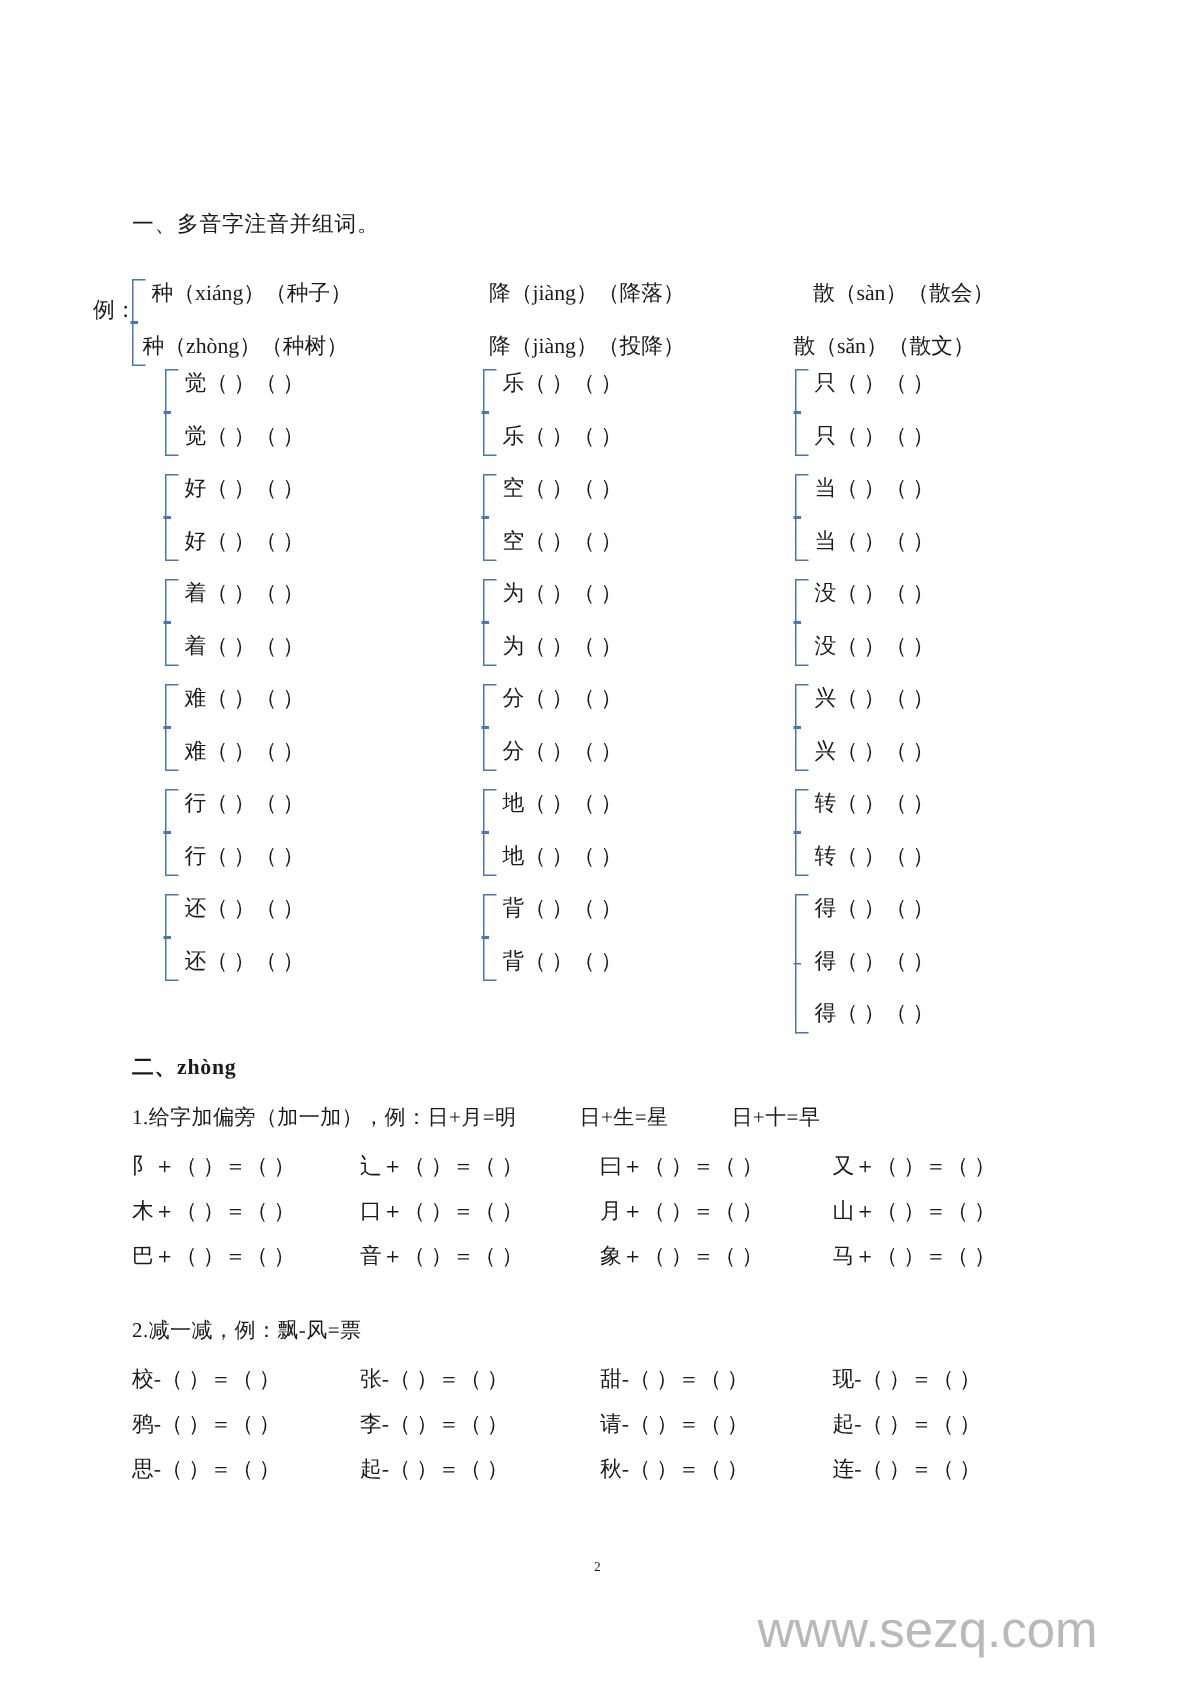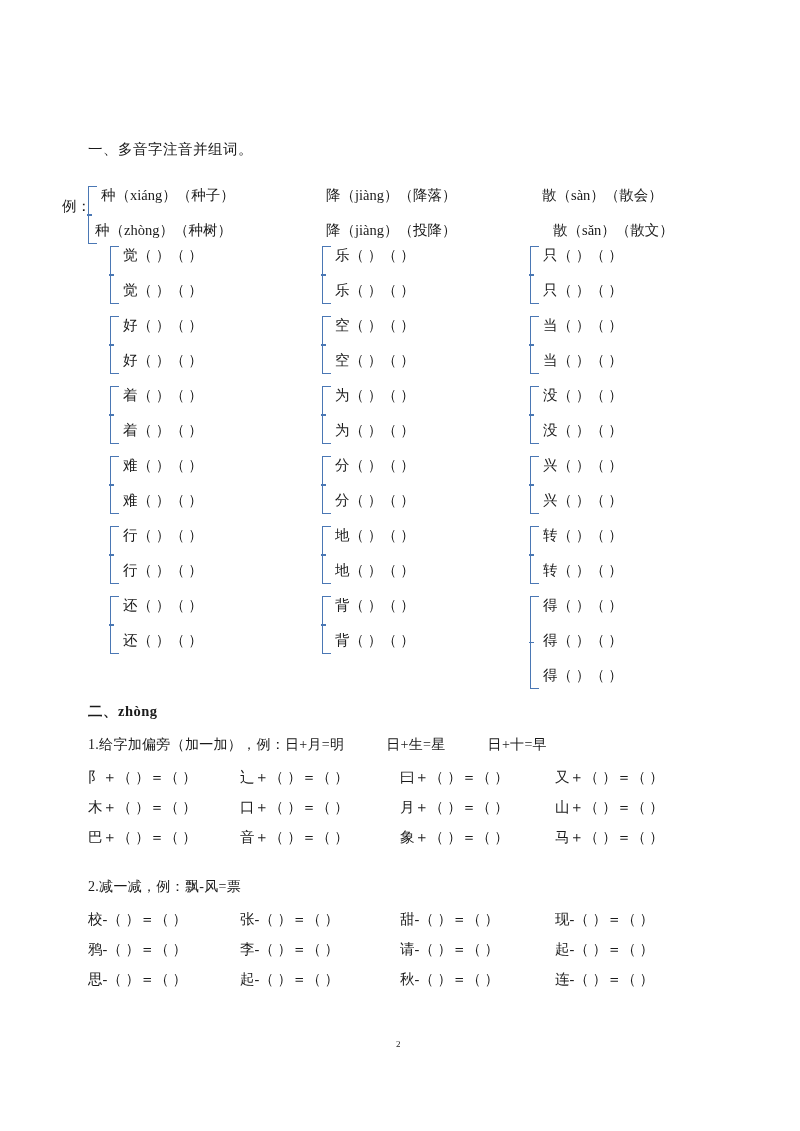--- a/index.html
+++ b/index.html
@@ -106,21 +106,21 @@
   <div id="example-label">例：</div>
 
   <div id="example-group">
       <div class="grp" style="left: 88px; top: 186px;">
         <div class="bracket" style="height: 58px;"></div>
         <div class="line" style="top: 0px; left: 13px;">种（xiáng）（种子）</div>
         <div class="line" style="top: 0px; left: 238px;">降（jiàng）（降落）</div>
         <div class="line" style="top: 0px; left: 454px;">散（sàn）（散会）</div>
         <div class="line" style="top: 35px; left: 7px;">种（zhòng）（种树）</div>
         <div class="line" style="top: 35px; left: 238px;">降（jiàng）（投降）</div>
-        <div class="line" style="top: 35px; left: 465px;">散（sǎn）（散文）</div>
+        <div class="line" style="top: 35px; left: 441px;">散（sǎn）（散文）</div>
       </div>
     </div>
 
   <div id="ex1-area">
       <div class="grp" style="left: 110px; top: 246px;">
         <div class="bracket" style="height: 58px;"></div>
         <div class="line" style="top: 0px;">觉（    ）（    ）</div>
         <div class="line" style="top: 35px;">觉（    ）（    ）</div>
       </div>
       <div class="grp" style="left: 110px; top: 316px;">
@@ -239,14 +239,15 @@
       <div class="eq-row" style="left: 240px; top: 940px;">李-（  ）＝（   ）</div>
       <div class="eq-row" style="left: 400px; top: 940px;">请-（  ）＝（   ）</div>
       <div class="eq-row" style="left: 555px; top: 940px;">起-（  ）＝（   ）</div>
       <div class="eq-row" style="left: 88px; top: 970px;">思-（  ）＝（   ）</div>
       <div class="eq-row" style="left: 240px; top: 970px;">起-（  ）＝（   ）</div>
       <div class="eq-row" style="left: 400px; top: 970px;">秋-（  ）＝（   ）</div>
       <div class="eq-row" style="left: 555px; top: 970px;">连-（  ）＝（   ）</div>
     </div>
 
   <div id="page-number">2</div>
+  <div id="watermark">www.sezq.com</div>
 
 </div>
 
 </body></html>

